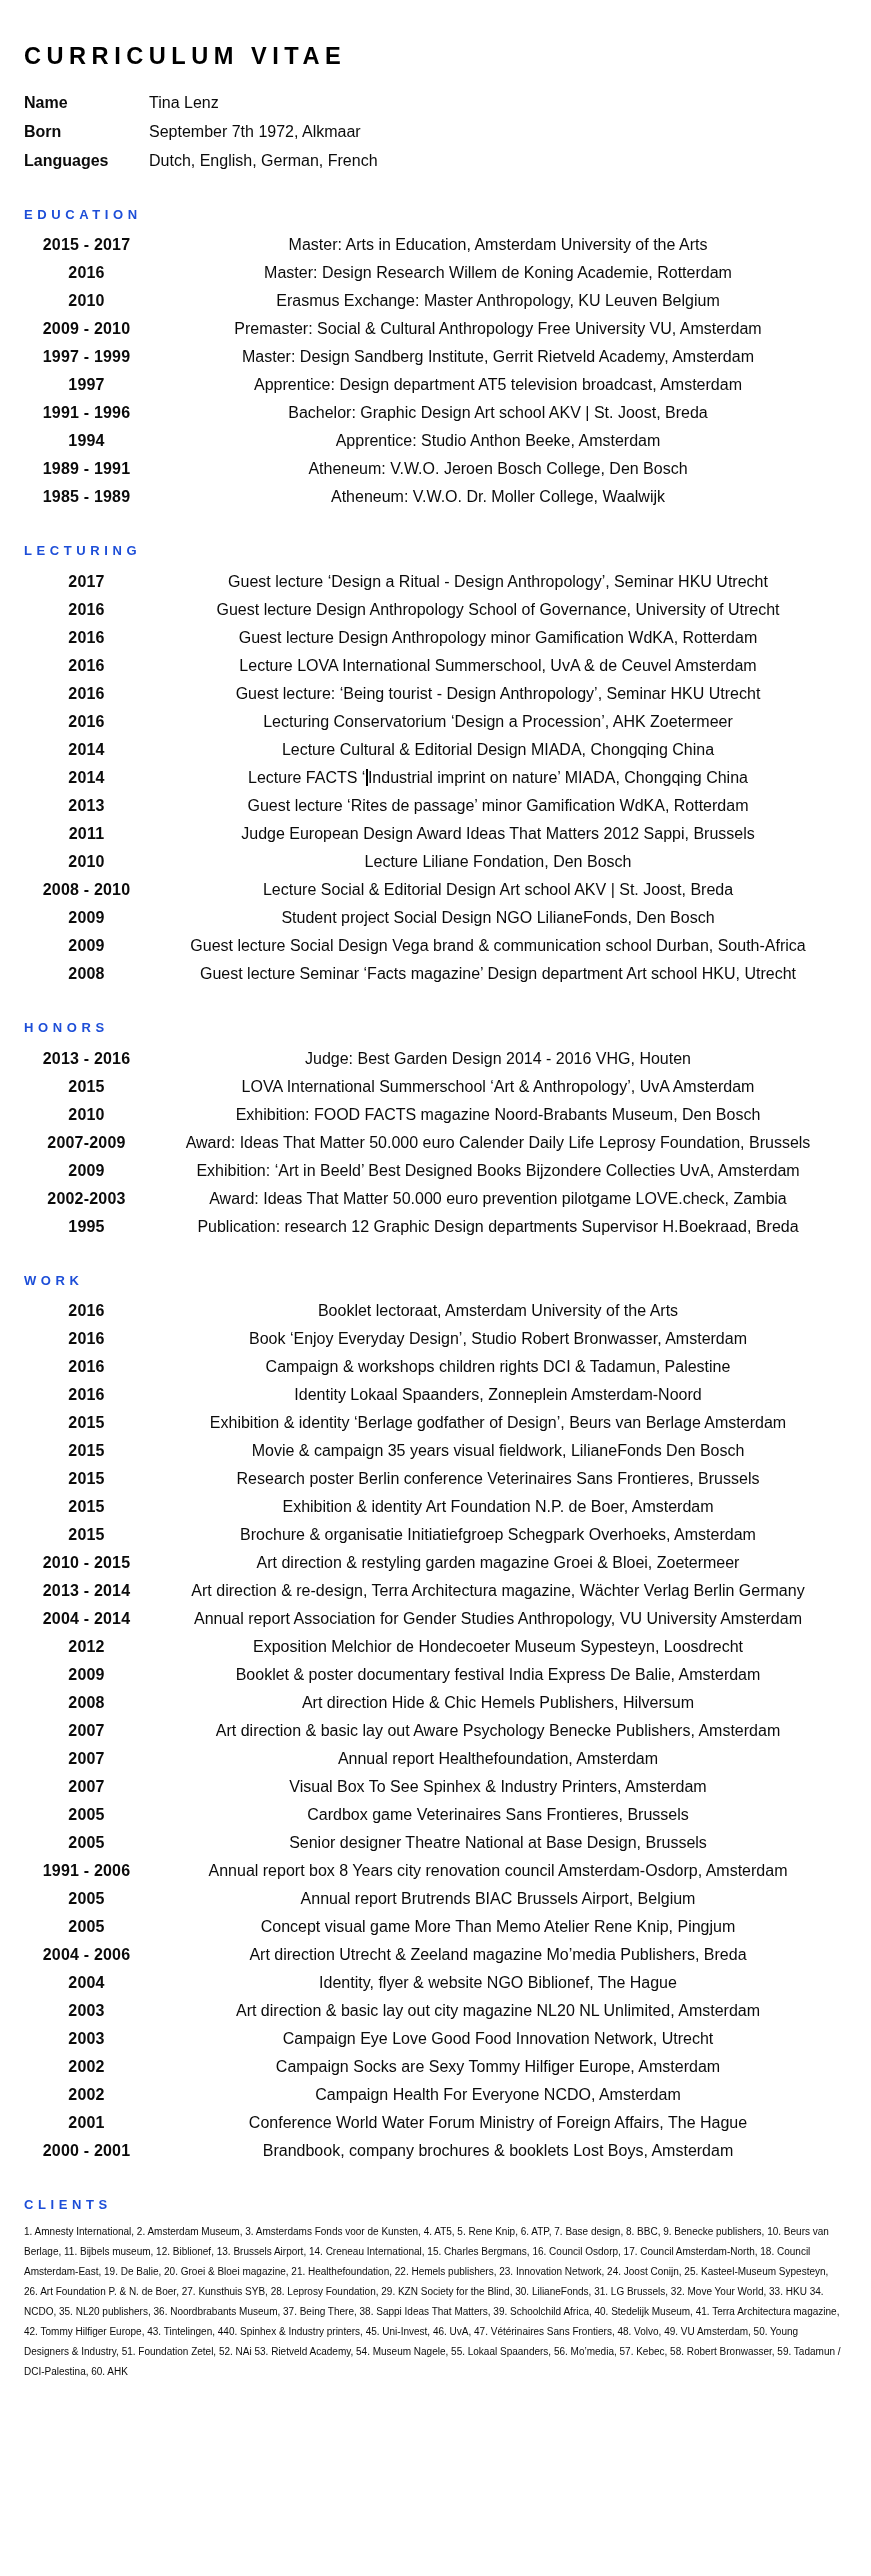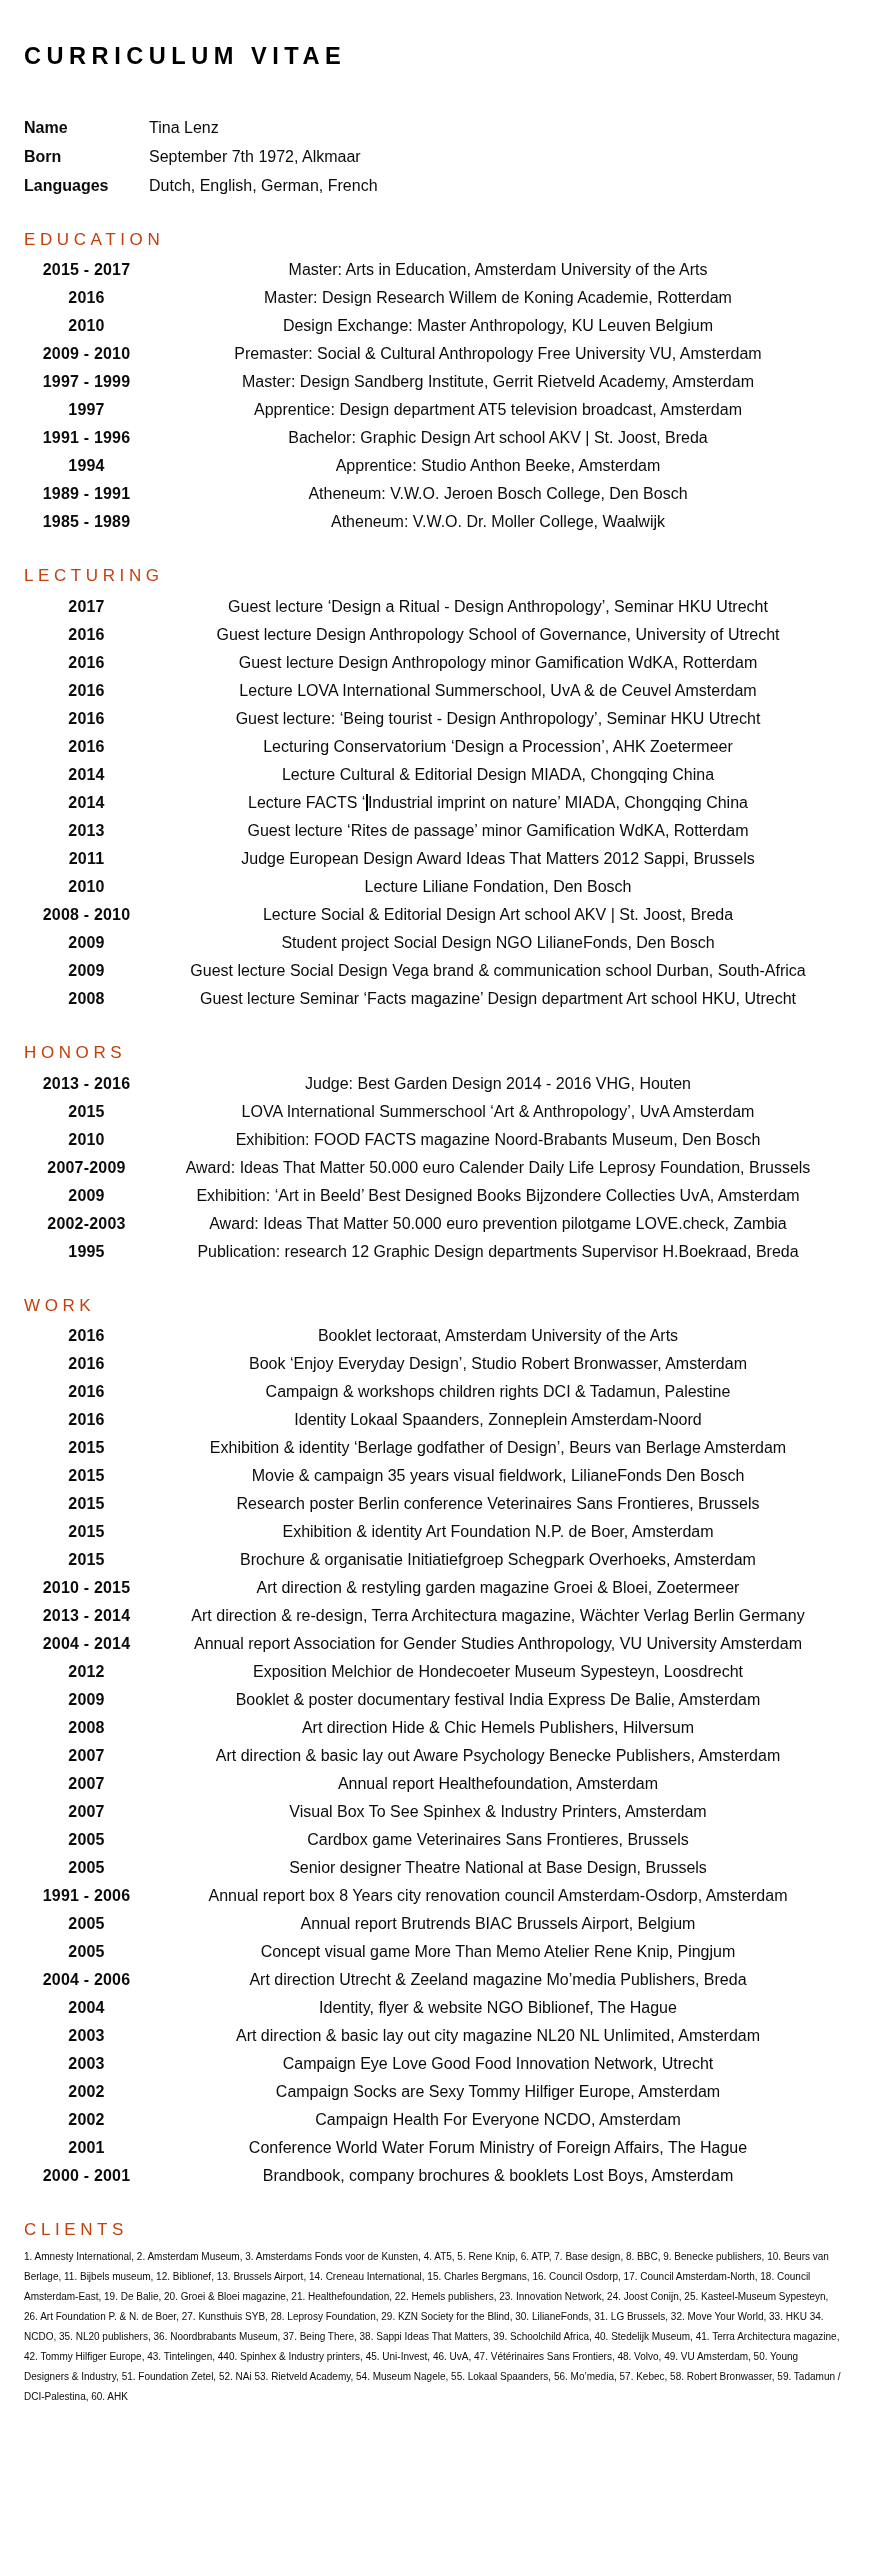--- a/index.html
+++ b/index.html
@@ -11,30 +11,30 @@
     overflow: hidden;
   }
   .page { padding: 45px 25px 0 24px; box-sizing: border-box; }
   .title {
     margin: 0;
     font-size: 23.6px; font-weight: bold;
     letter-spacing: 5.5px;
     line-height: 23.6px;
     color: #000;
   }
-  .info { margin-top: 44px; }
+  .info { margin-top: 19px; }
   .info-row { display: flex; line-height: 29px; font-size: 16px; }
   .info-label { font-weight: bold; width: 125px; flex: none; }
   .info-value { flex: 1; }
   .section-heading {
     margin-top: 30px;
-    font-size: 17px; font-weight: normal;
+    font-size: 13px; font-weight: bold;
     letter-spacing: 4.6px;
     line-height: 20px;
-    color: #c2410c;
+    color: #1d4ed8;
   }
   .entries { margin-top: 6.7px; text-align: center; }
   .entry { display: flex; line-height: 28px; font-size: 16px; }
   .entry-period { font-weight: bold; width: 125px; flex: none; letter-spacing: 0.2px; }
   .entry-desc { flex: 1; white-space: nowrap; }
   .em { }
   .caret {
     display: inline-block;
     width: 1.7px; height: 17.7px;
     background: #000;
@@ -74,21 +74,21 @@
           <div class="entry">
             <span class="entry-period">2015 - 2017</span>
             <span class="entry-desc"><span class="em">Master:</span><span> Arts in Education, Amsterdam University of the Arts</span></span>
           </div>
           <div class="entry">
             <span class="entry-period">2016</span>
             <span class="entry-desc"><span class="em">Master:</span><span> Design Research Willem de Koning Academie, Rotterdam</span></span>
           </div>
           <div class="entry">
             <span class="entry-period">2010</span>
-            <span class="entry-desc"><span class="em">Design Exchange:</span><span> Master Anthropology, KU Leuven Belgium</span></span>
+            <span class="entry-desc"><span class="em">Erasmus Exchange:</span><span> Master Anthropology, KU Leuven Belgium</span></span>
           </div>
           <div class="entry">
             <span class="entry-period">2009 - 2010</span>
             <span class="entry-desc"><span class="em">Premaster:</span><span> Social &amp; Cultural Anthropology Free University VU, Amsterdam</span></span>
           </div>
           <div class="entry">
             <span class="entry-period">1997 - 1999</span>
             <span class="entry-desc"><span class="em">Master:</span><span> Design Sandberg Institute, Gerrit Rietveld Academy, Amsterdam</span></span>
           </div>
           <div class="entry">

